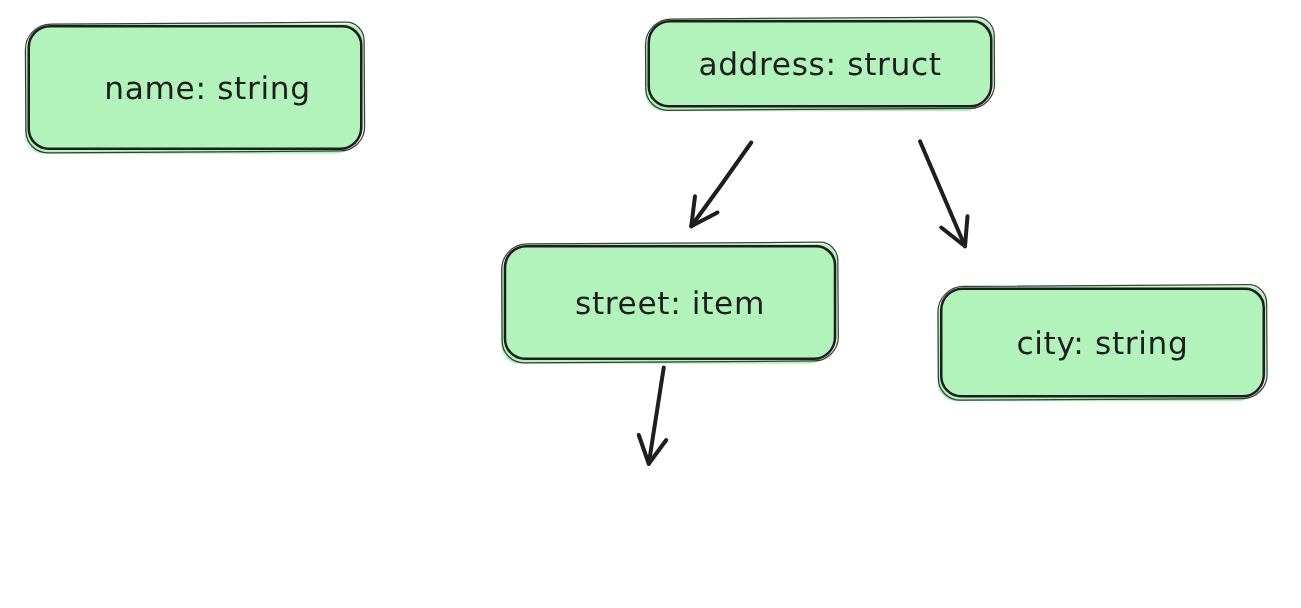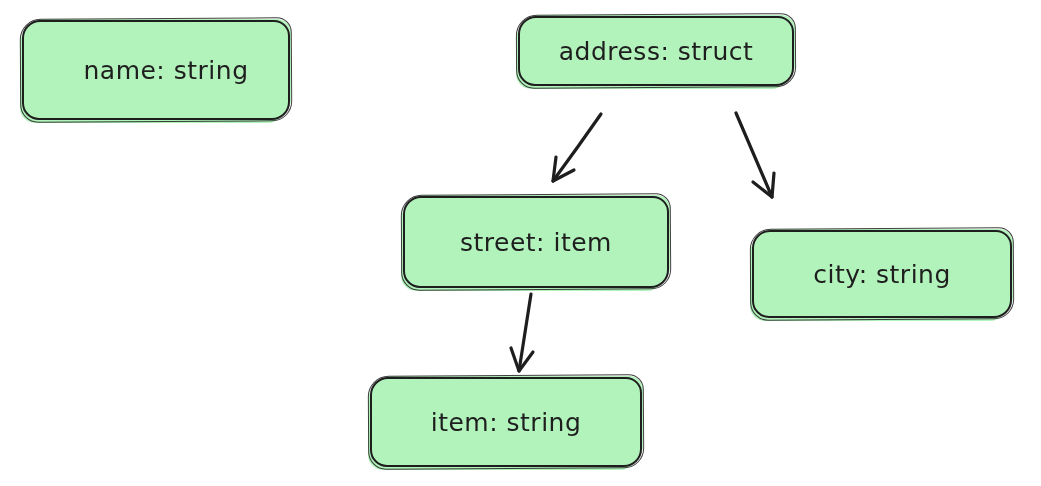--- a/index.html
+++ b/index.html
@@ -96,17 +96,14 @@
   </div>
 
   <div class="node" id="node-street">
     <span class="node-label">street: item</span>
   </div>
 
   <div class="node" id="node-city">
     <span class="node-label">city: string</span>
   </div>
 
-  <div class="node" id="node-item">
-    <span class="node-label">item: string</span>
-  </div>
 
 </div>
 
 </body></html>

